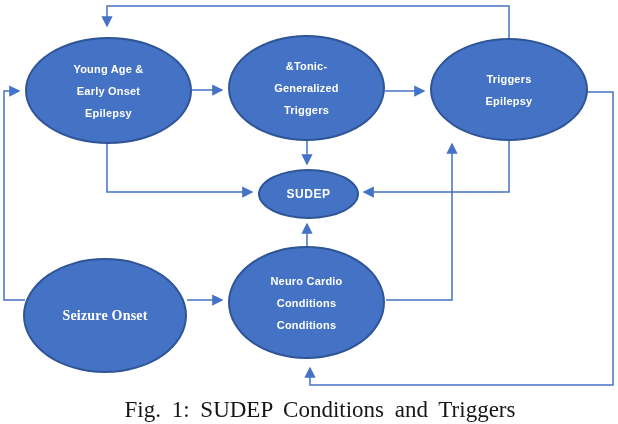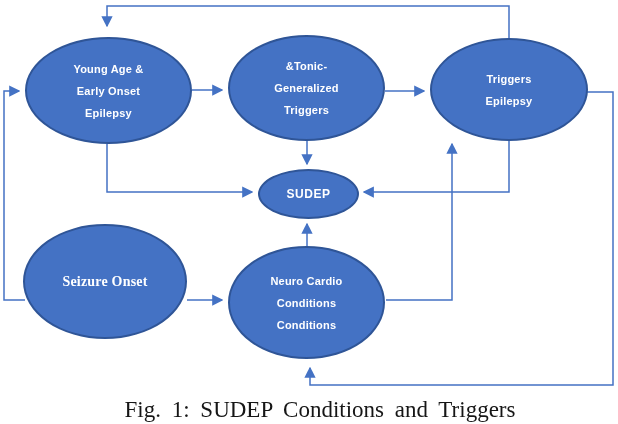--- a/index.html
+++ b/index.html
@@ -111,21 +111,21 @@
       <span class="line">Epilepsy</span>
     </div>
   </div>
 
   <div class="node" id="node-sudep" style="left:258px; top:169px; width:101px; height:50px;">
     <div class="node-label">
       <span class="line">SUDEP</span>
     </div>
   </div>
 
-  <div class="node" id="node-seizure-onset" style="left:23px; top:224px; width:164px; height:115px;">
+  <div class="node" id="node-seizure-onset" style="left:23px; top:258px; width:164px; height:115px;">
     <div class="node-label">
       <span class="line">Seizure Onset</span>
     </div>
   </div>
 
   <div class="node" id="node-neuro" style="left:228px; top:246px; width:157px; height:113px;">
     <div class="node-label">
       <span class="line">Neuro Cardio</span>
       <span class="line">Conditions</span>
       <span class="line">Conditions</span>

